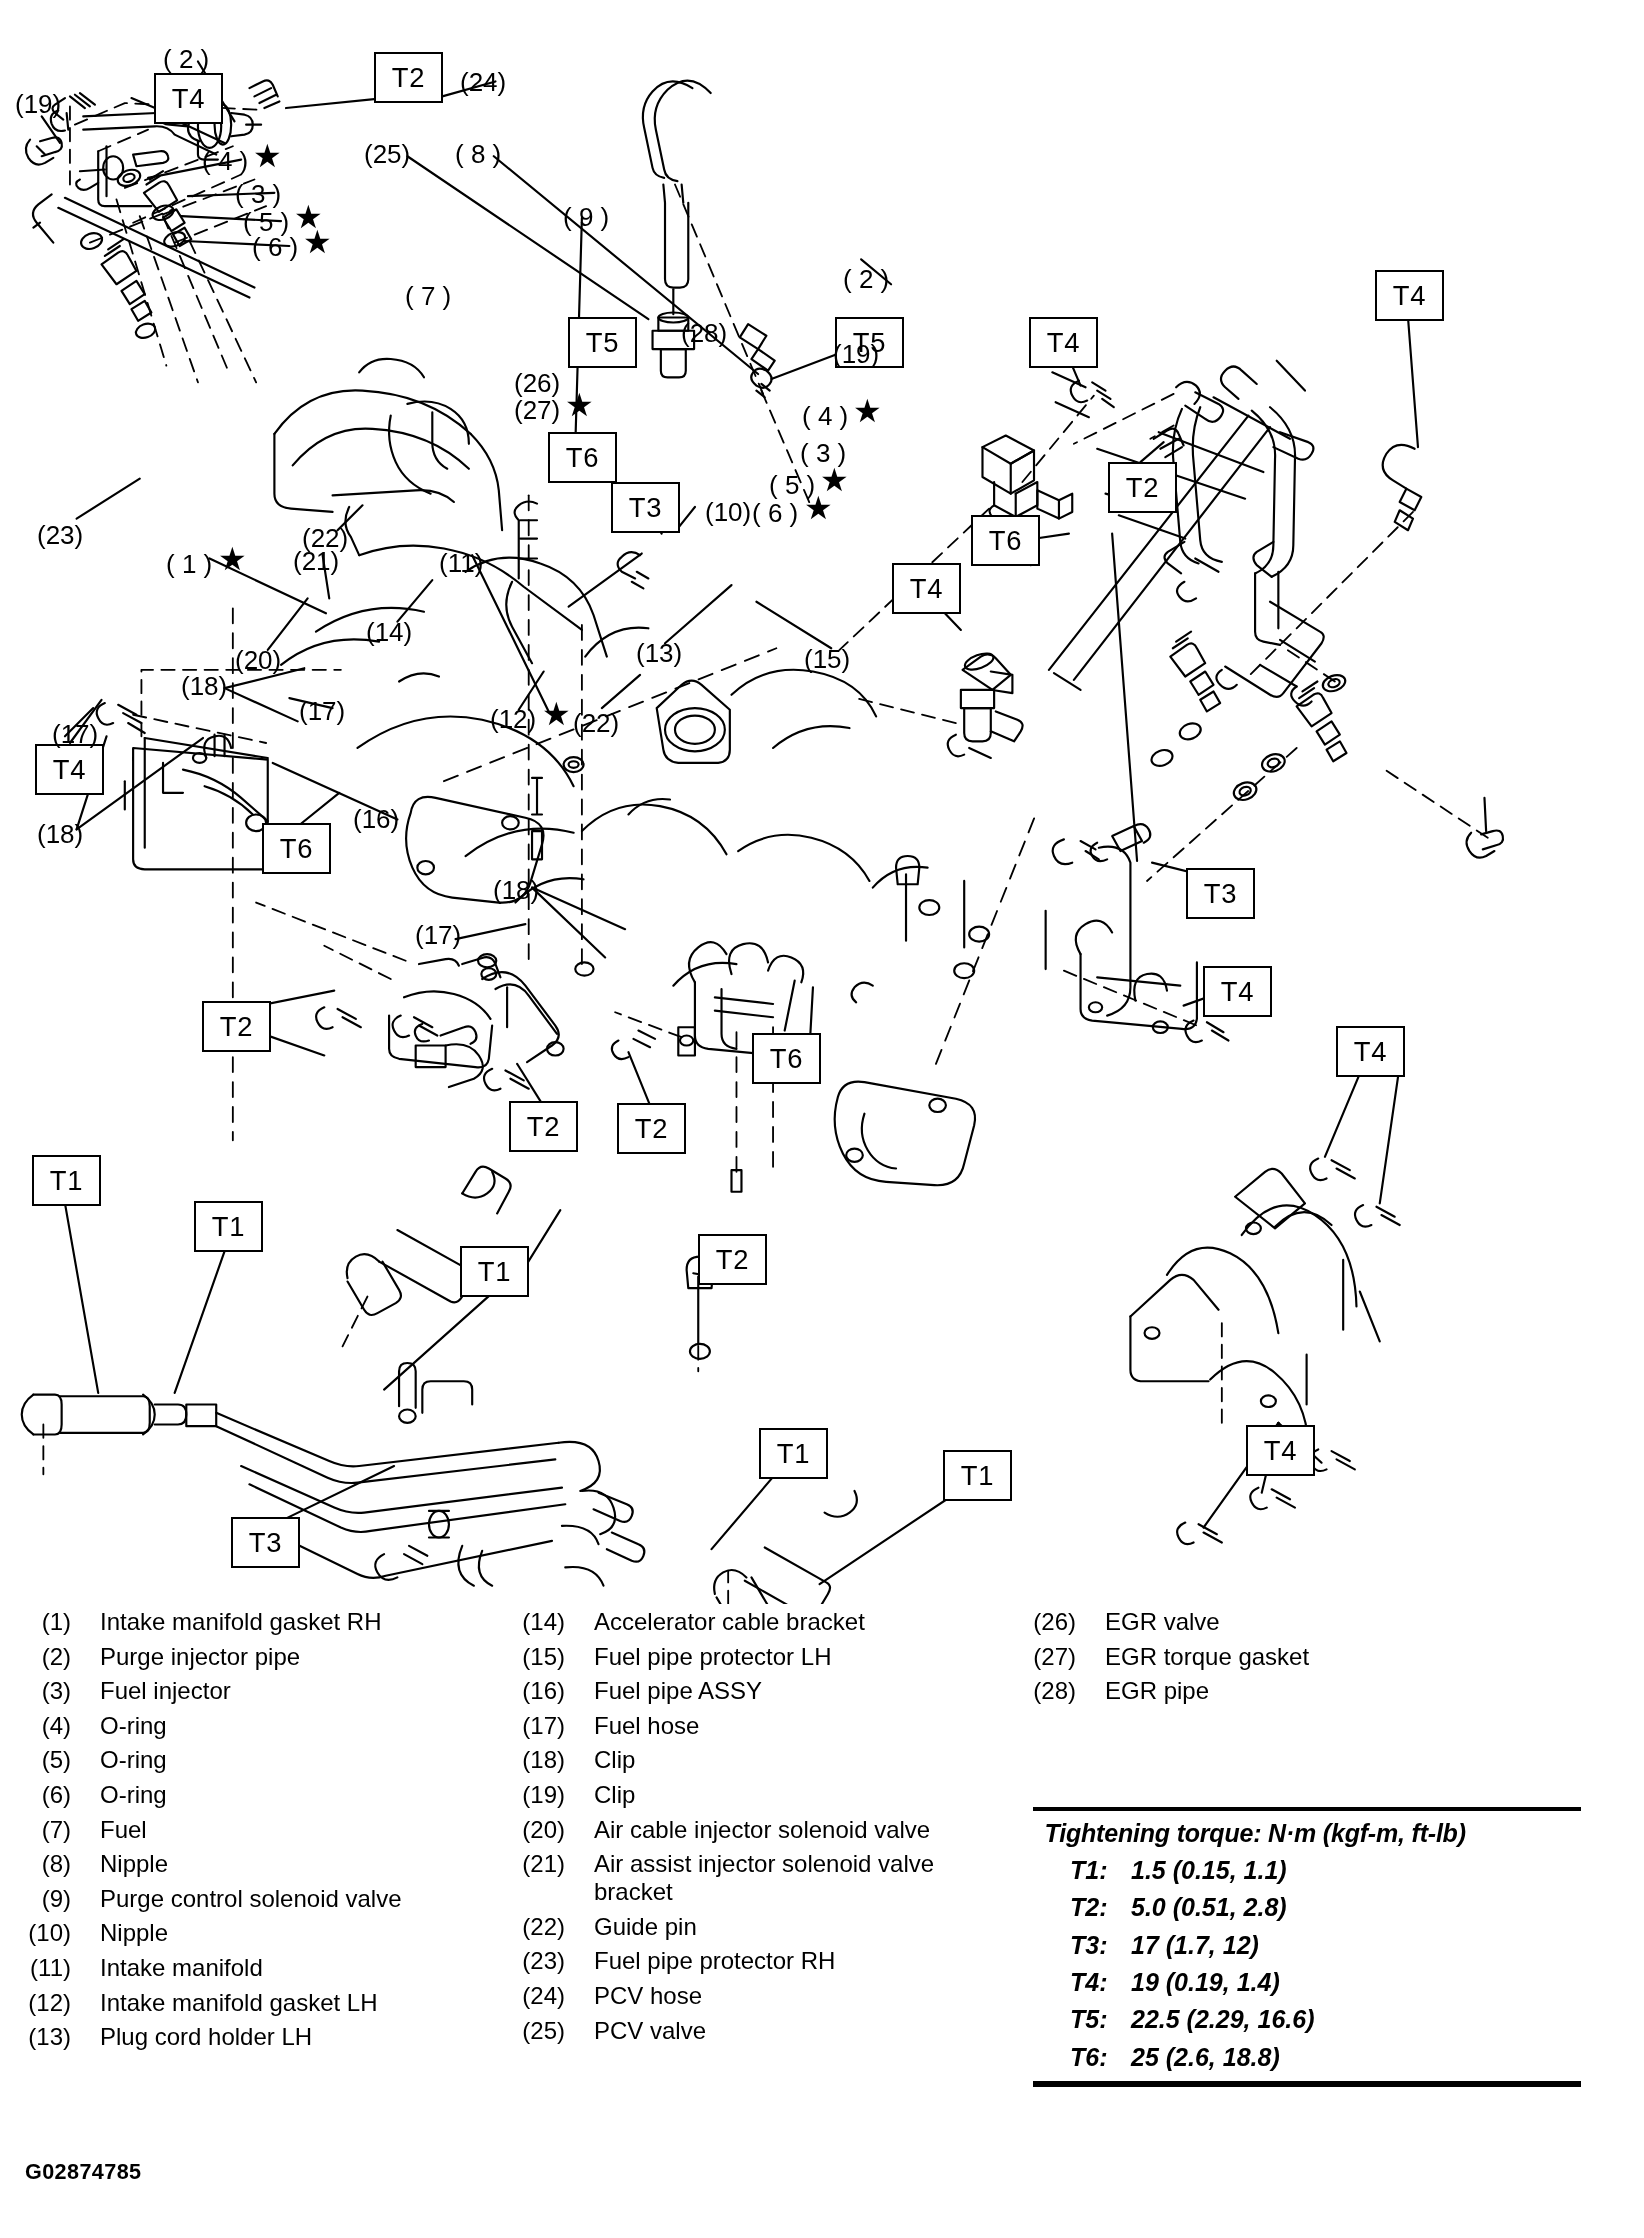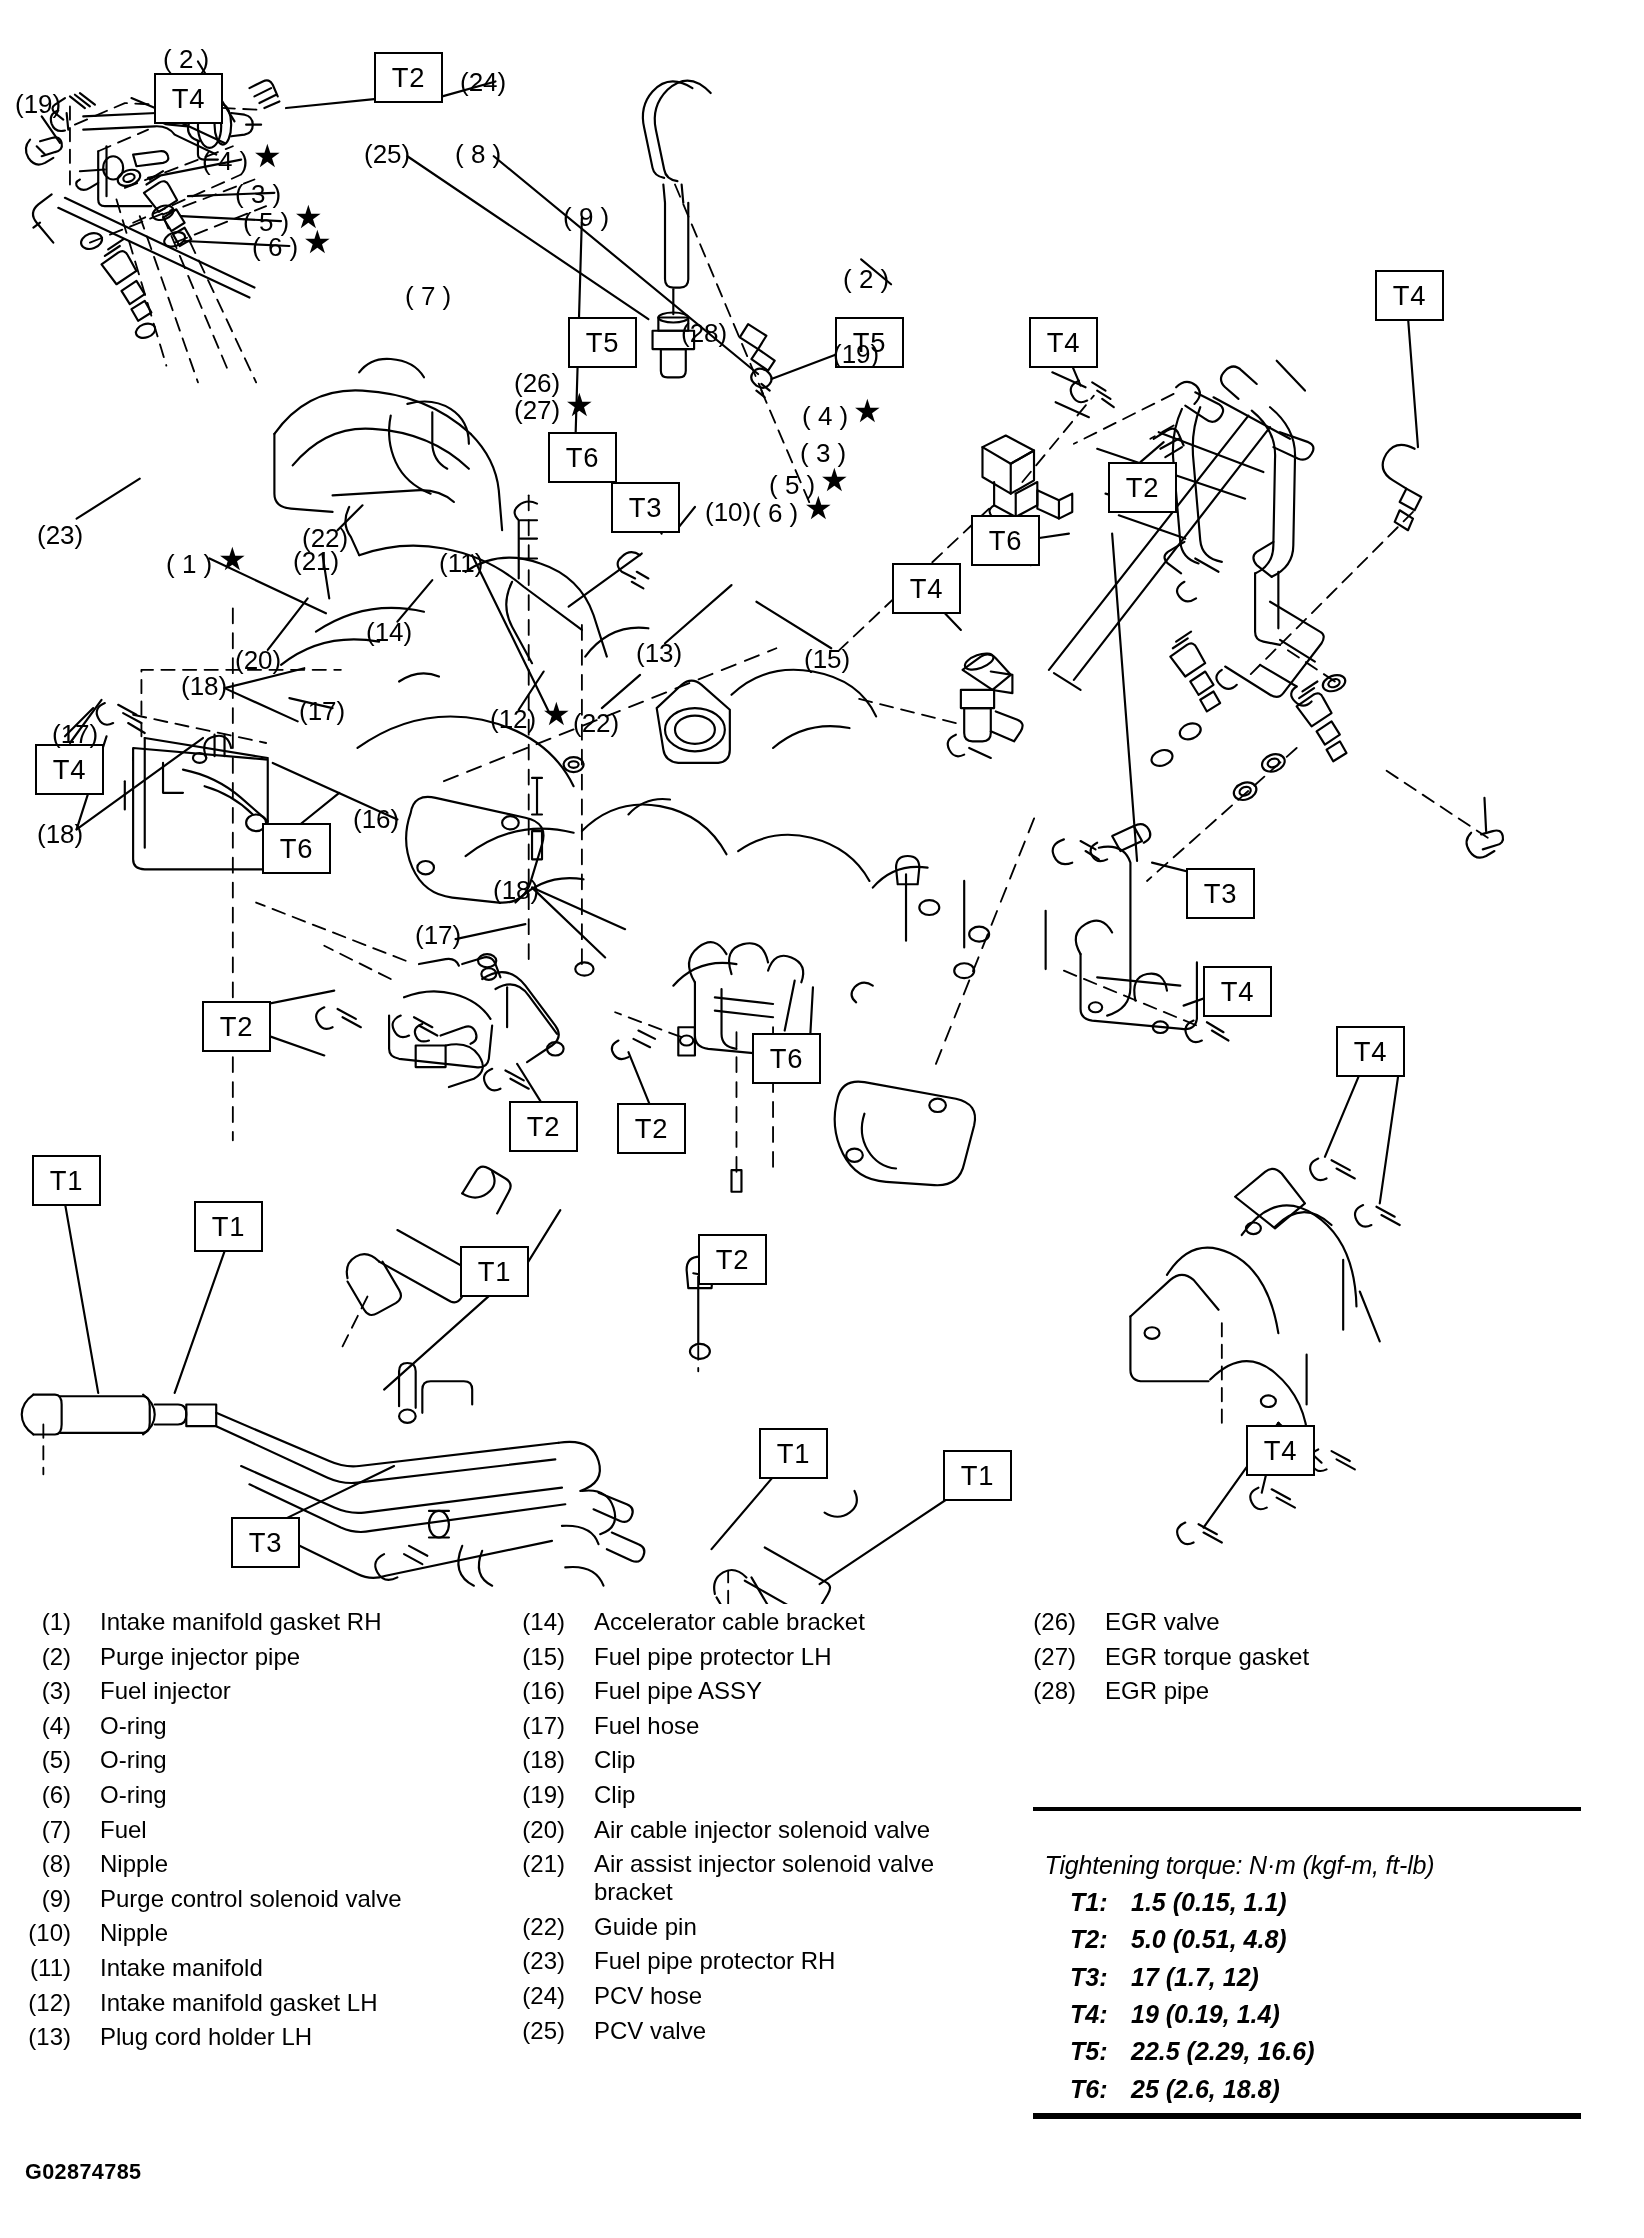--- a/index.html
+++ b/index.html
@@ -33,22 +33,22 @@
   .lcol{position:absolute;top:0;}
   .lrow{display:flex;align-items:flex-start;margin-bottom:6.6px;font-size:24px;line-height:28px;}
   .lnum{width:65px;text-align:right;flex:0 0 65px;padding-right:15px;box-sizing:border-box;}
   .ltxt{flex:1 1 auto;margin-left:14px;}
 
   
   #torque{position:absolute;left:1033px;top:1807px;width:548px;}
   #torque .rule{height:4.2px;background:#000;width:100%;}
   #torque .rule.bot{height:5.8px;margin-top:5px;}
   #torque .thead{
-    font-style:italic;font-weight:normal;font-size:25px;
-    padding:8.3px 0 3.3px 11.6px;letter-spacing:-0.2px;white-space:nowrap;margin-top:32px;
+    font-style:italic;font-weight:bold;font-size:25px;
+    padding:8.3px 0 3.3px 11.6px;letter-spacing:-0.2px;white-space:nowrap;
   }
   .trow{display:flex;font-style:italic;font-weight:bold;font-size:25px;
         padding:4.2px 0 4.2px 37px;}
   .tcode{width:61px;flex:0 0 61px;}
   .tval{flex:1 1 auto;font-style:italic;}
 
   #footcode{position:absolute;left:25px;top:2159px;font-size:21.6px;letter-spacing:0.4px;font-weight:bold;}
 </style>
 </head>
 <body>
@@ -822,21 +822,21 @@
 <div id="torque">
   <div class="rule"></div>
   <div class="thead">Tightening torque: N·m (kgf-m, ft-lb)</div>
   <div id="torque-rows">
       <div class="trow">
         <span class="tcode">T1:</span>
         <span class="tval">1.5 (0.15, 1.1)</span>
       </div>
       <div class="trow">
         <span class="tcode">T2:</span>
-        <span class="tval">5.0 (0.51, 4.8)</span>
+        <span class="tval">5.0 (0.51, 2.8)</span>
       </div>
       <div class="trow">
         <span class="tcode">T3:</span>
         <span class="tval">17 (1.7, 12)</span>
       </div>
       <div class="trow">
         <span class="tcode">T4:</span>
         <span class="tval">19 (0.19, 1.4)</span>
       </div>
       <div class="trow">

